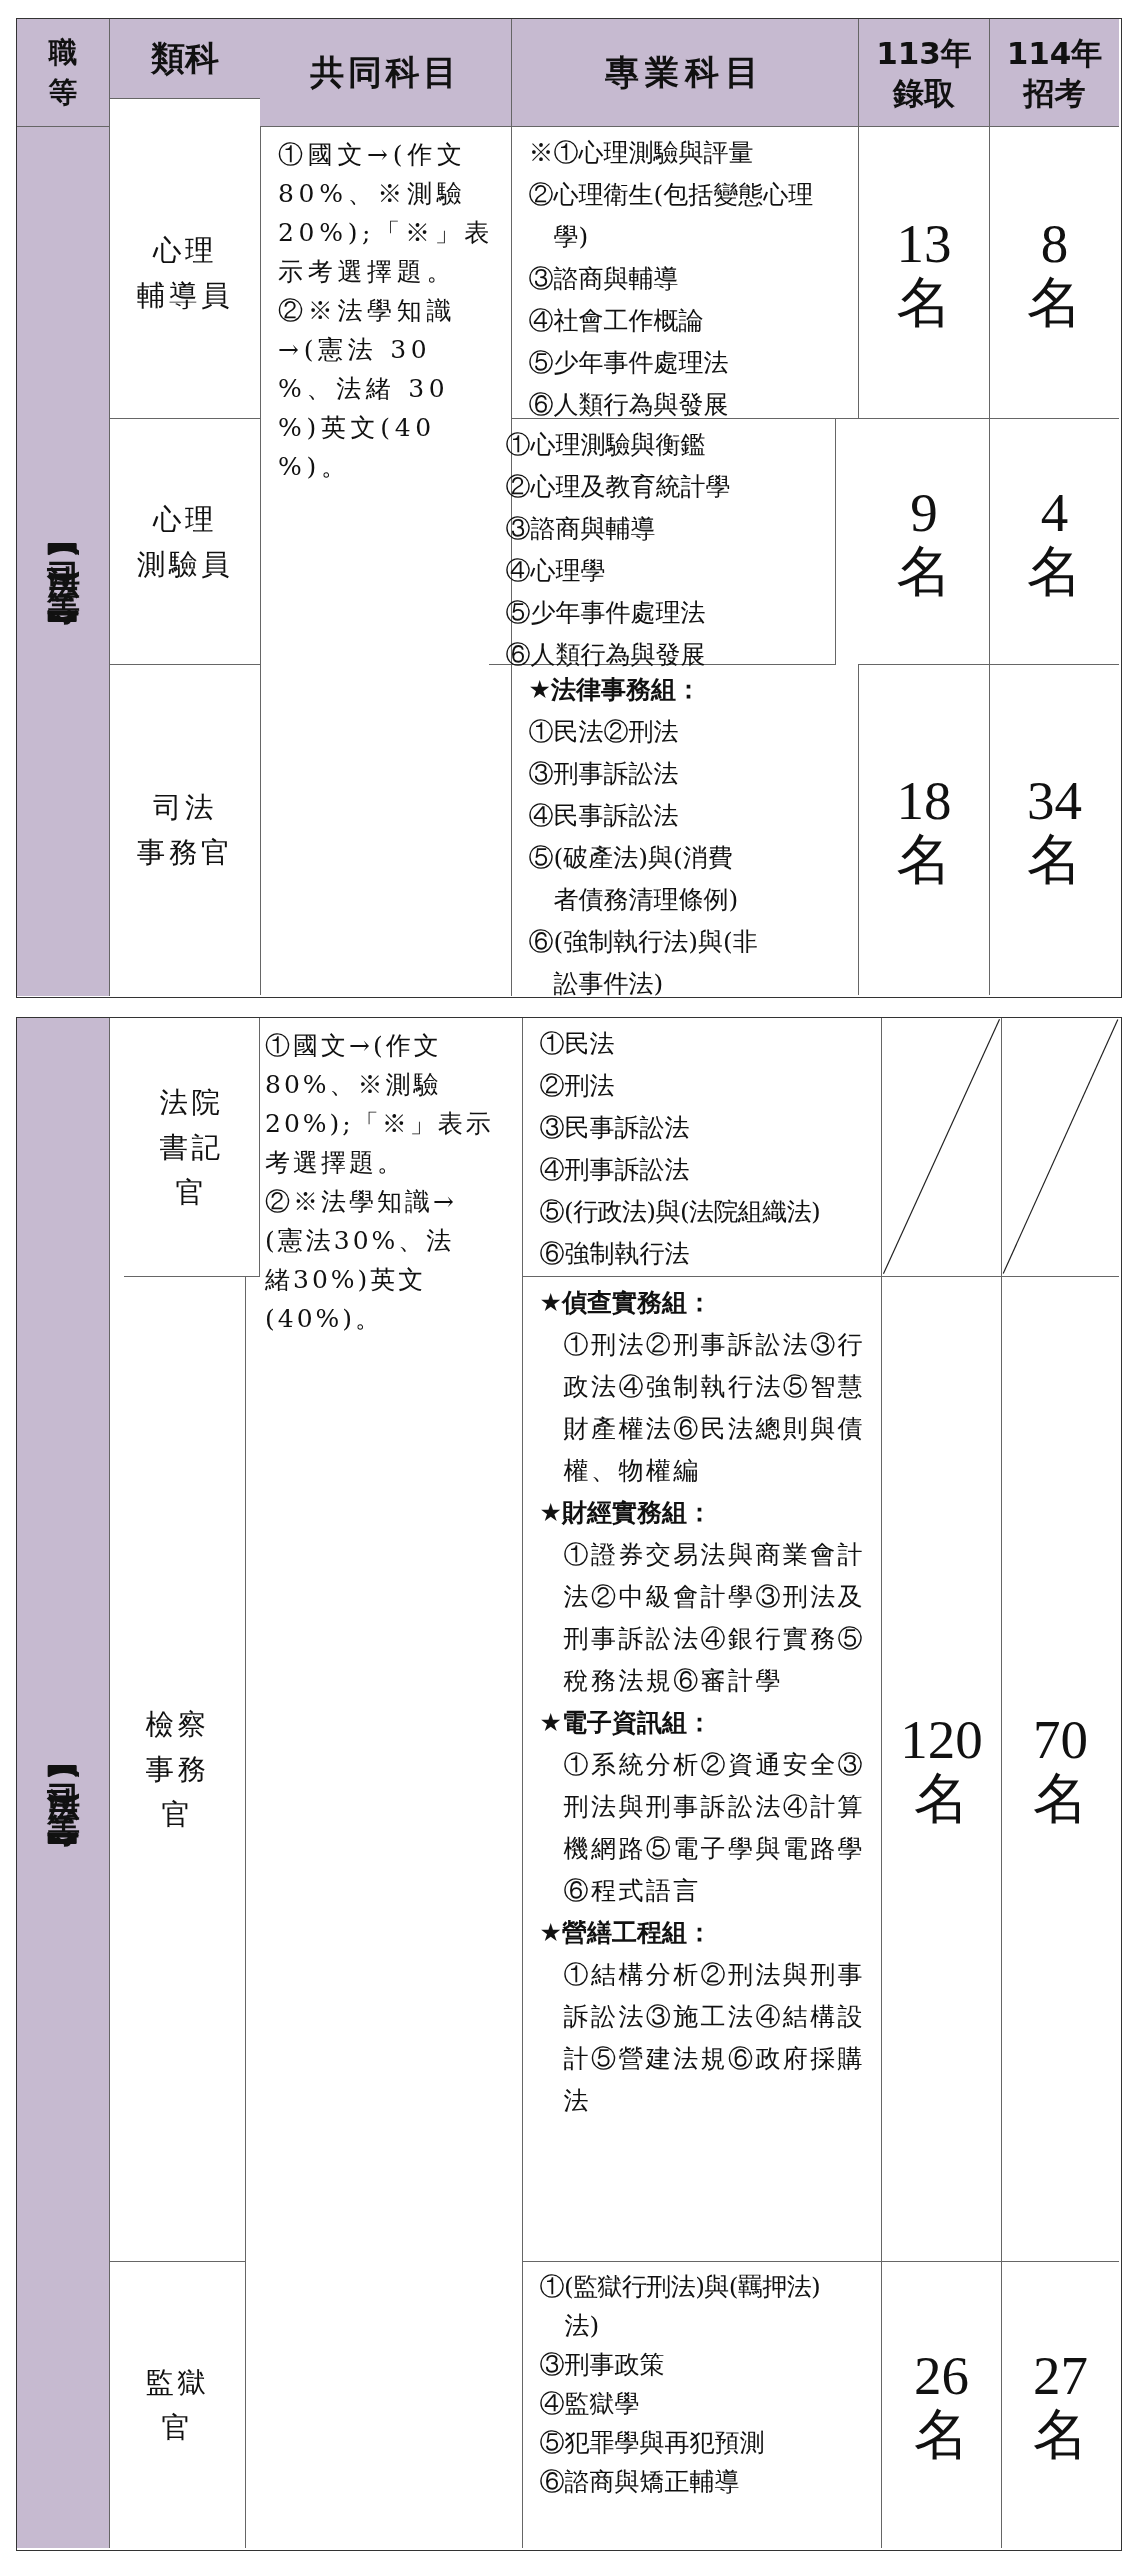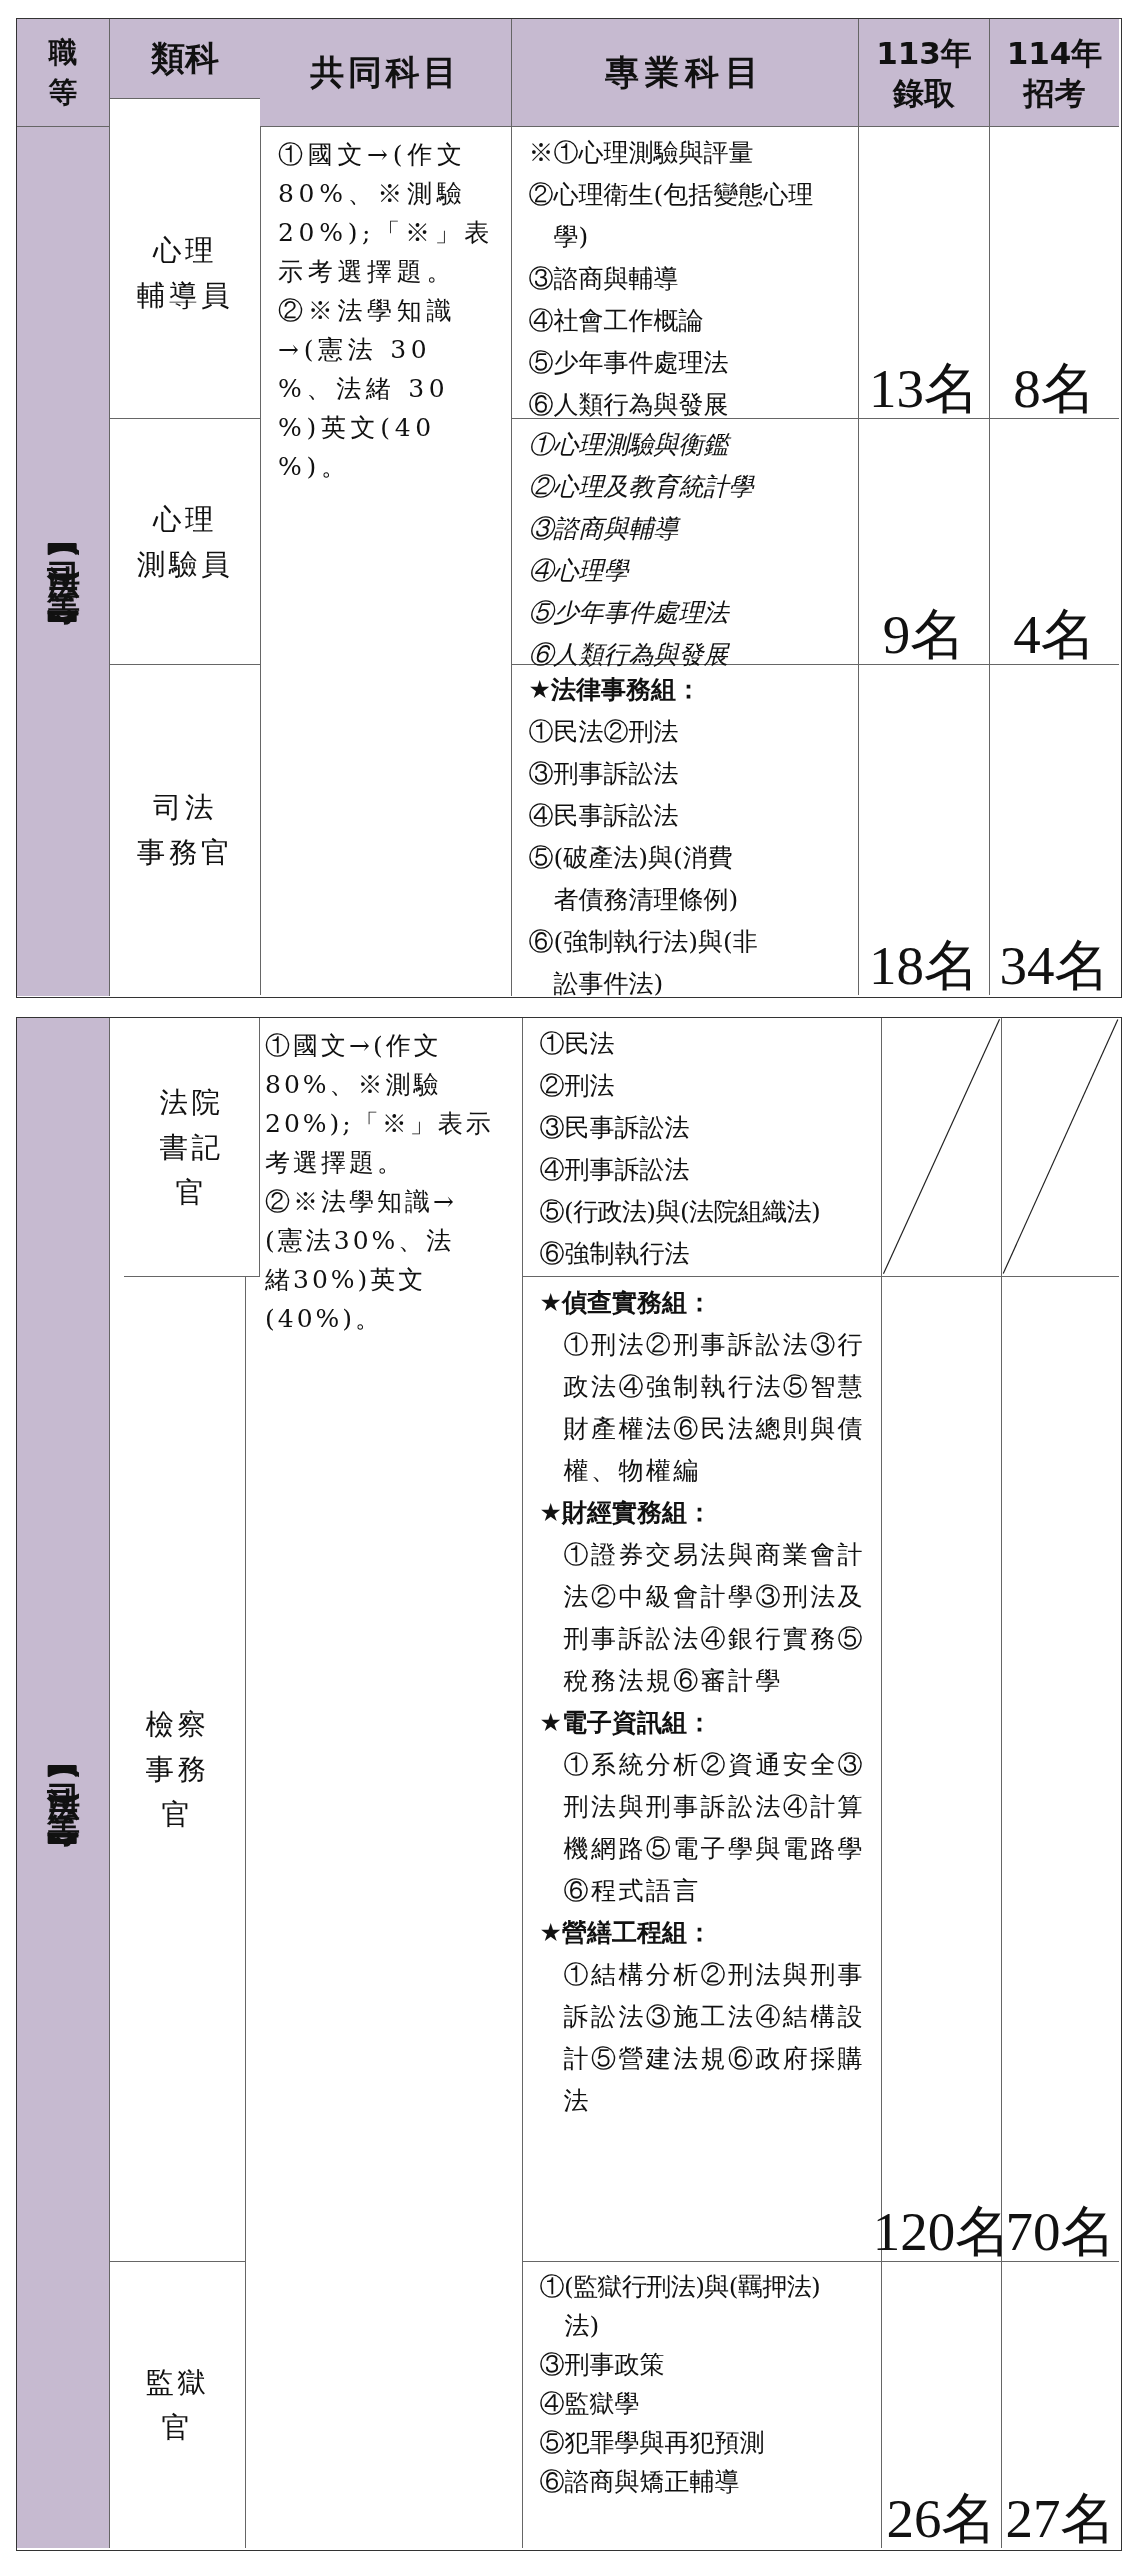--- a/index.html
+++ b/index.html
@@ -13,21 +13,21 @@
   .side-label { writing-mode:vertical-rl; font-weight:bold; font-size:33px; letter-spacing:3.6px;
          font-family:"DejaVu Sans","Liberation Sans",sans-serif; }
   .cat { display:flex; align-items:center; justify-content:center; text-align:center;
          font-size:28.5px; line-height:45px; white-space:pre-line; letter-spacing:3.6px; }
   .common { font-size:25px; line-height:39px; padding:8.3px 10.7px 8.3px 18px; white-space:pre-line;
          display:flex; align-items:flex-start; }
   .spec { font-size:25px; line-height:42px; padding:4.7px 9.5px 4.7px 16.6px; }
   .spec .line { white-space:pre; }
   .spec .grp { font-weight:bold; font-family:"DejaVu Sans","Liberation Sans",sans-serif; }
   .spec .indent { padding-left:24px; white-space:normal; letter-spacing:2.4px; }
-  .num { display:flex; flex-direction:row; align-items:flex-end; justify-content:center;
+  .num { display:flex; flex-direction:column; align-items:center; justify-content:center;
          font-size:55px; line-height:59px; font-family:"Liberation Serif","DejaVu Serif",serif; }
   .num span { display:block; }
   .slash { position:absolute; inset:0; }
   .hdr .two { white-space:pre-line; line-height:40px; }
 </style>
 </head>
 <body>
 
 <div class="tbl" style="top:18px; width:1106px; height:980px;">
 
@@ -88,21 +88,21 @@
   </div>
   <div class="cell num" style="left:973px; top:108px; width:129px; height:292px; border-right:none;">
     <span>8</span>
     <span>名</span>
   </div>
 
   <div class="cell cat" style="left:93px; top:400px; width:151px; height:246px;">
     <span>心理
 測驗員</span>
   </div>
-  <div class="cell spec" style="left:495px; top:400px; width:347px; height:246px;font-style:italic;">
+  <div class="cell spec" style="left:472px; top:400px; width:347px; height:246px;">
     <div class="line">①心理測驗與衡鑑</div>
     <div class="line">②心理及教育統計學</div>
     <div class="line">③諮商與輔導</div>
     <div class="line">④心理學</div>
     <div class="line">⑤少年事件處理法</div>
     <div class="line">⑥人類行為與發展</div>
   </div>
   <div class="cell num" style="left:842px; top:400px; width:131px; height:246px;">
     <span>9</span>
     <span>名</span>

